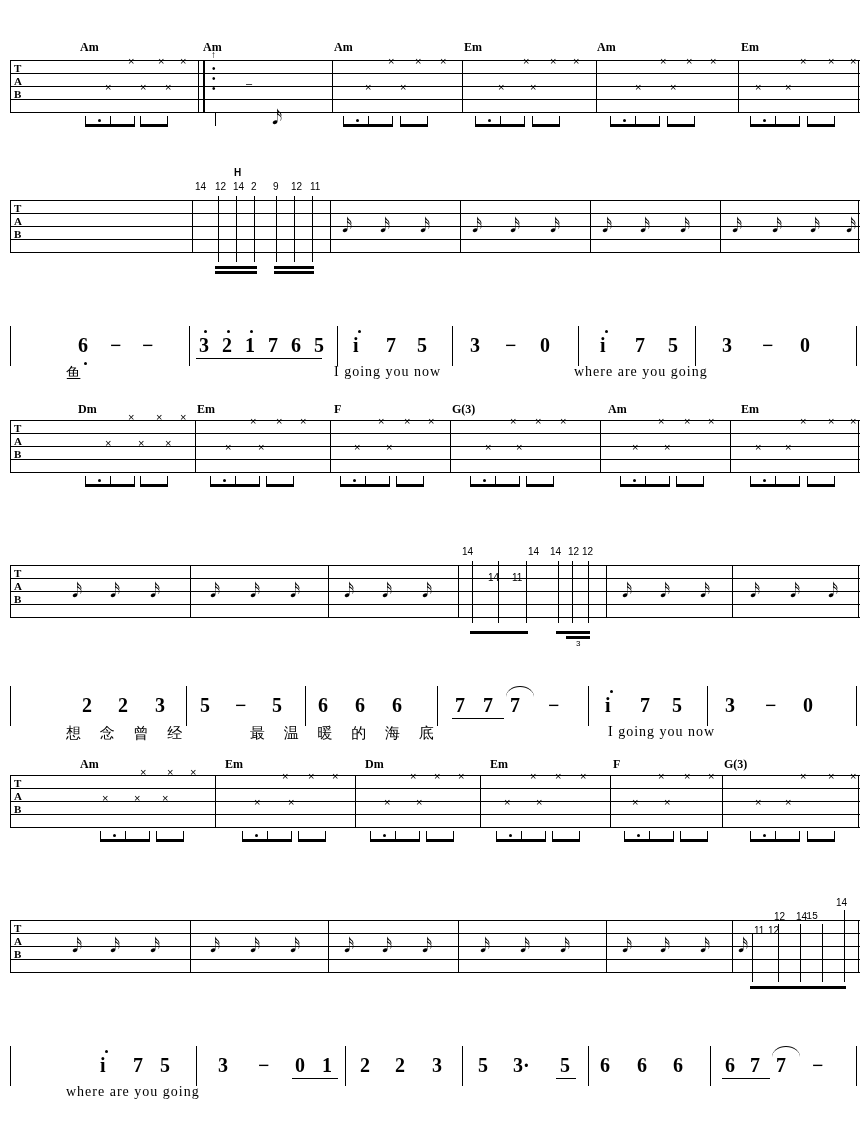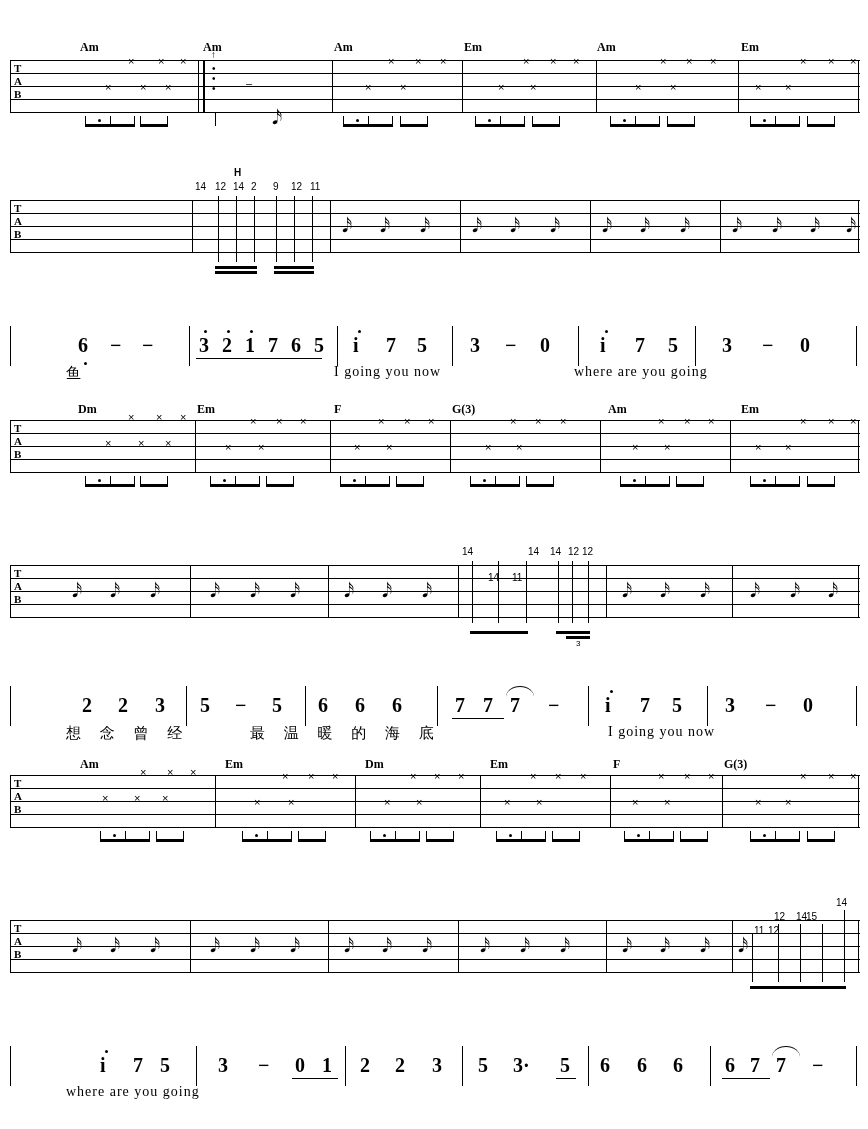--- a/index.html
+++ b/index.html
@@ -639,21 +639,21 @@
       <div class="flagq" style="left:510px;top:16px;">𝅘𝅥𝅯</div>
       <div class="flagq" style="left:550px;top:16px;">𝅘𝅥𝅯</div>
       <div class="flagq" style="left:612px;top:16px;">𝅘𝅥𝅯</div>
       <div class="flagq" style="left:650px;top:16px;">𝅘𝅥𝅯</div>
       <div class="flagq" style="left:690px;top:16px;">𝅘𝅥𝅯</div>
       <div class="flagq" style="left:728px;top:16px;">𝅘𝅥𝅯</div>
 
       <div class="fret" style="left:826px;top:-22px;">14</div>
       <div class="fret" style="left:764px;top:-8px;">12</div>
       <div class="fret" style="left:786px;top:-8px;">14</div>
-      <div class="fret" style="left:796px;top:-8px;">15</div>
+      <div class="fret" style="left:796px;top:-8px;font-family:Liberation Mono, monospace;">15</div>
       <div class="fret" style="left:744px;top:6px;">11</div>
       <div class="fret" style="left:758px;top:6px;">12</div>
 
       <div class="stem" style="left:742px;top:14px;height:48px;"></div>
       <div class="stem" style="left:768px;top:4px;height:58px;"></div>
       <div class="stem" style="left:790px;top:4px;height:58px;"></div>
       <div class="stem" style="left:812px;top:4px;height:58px;"></div>
       <div class="stem" style="left:834px;top:-10px;height:72px;"></div>
     </div>
     <div style="position:relative;height:22px;">

